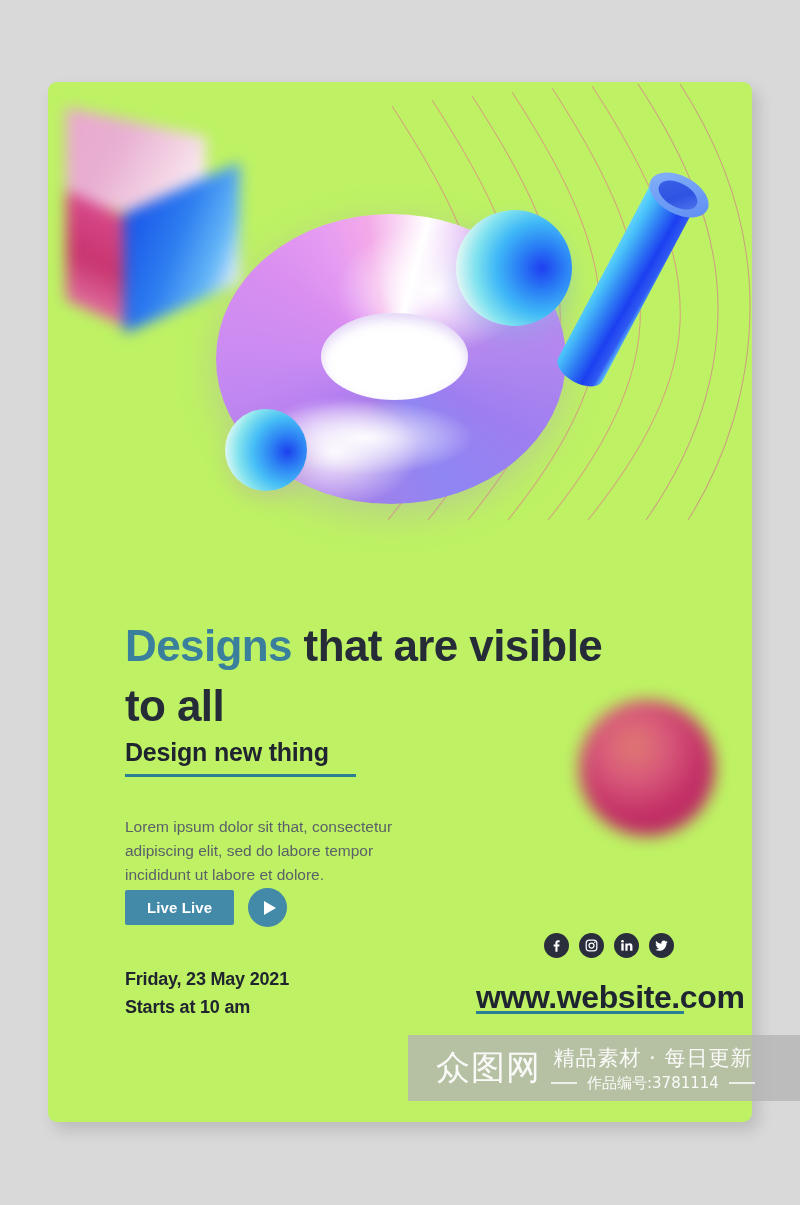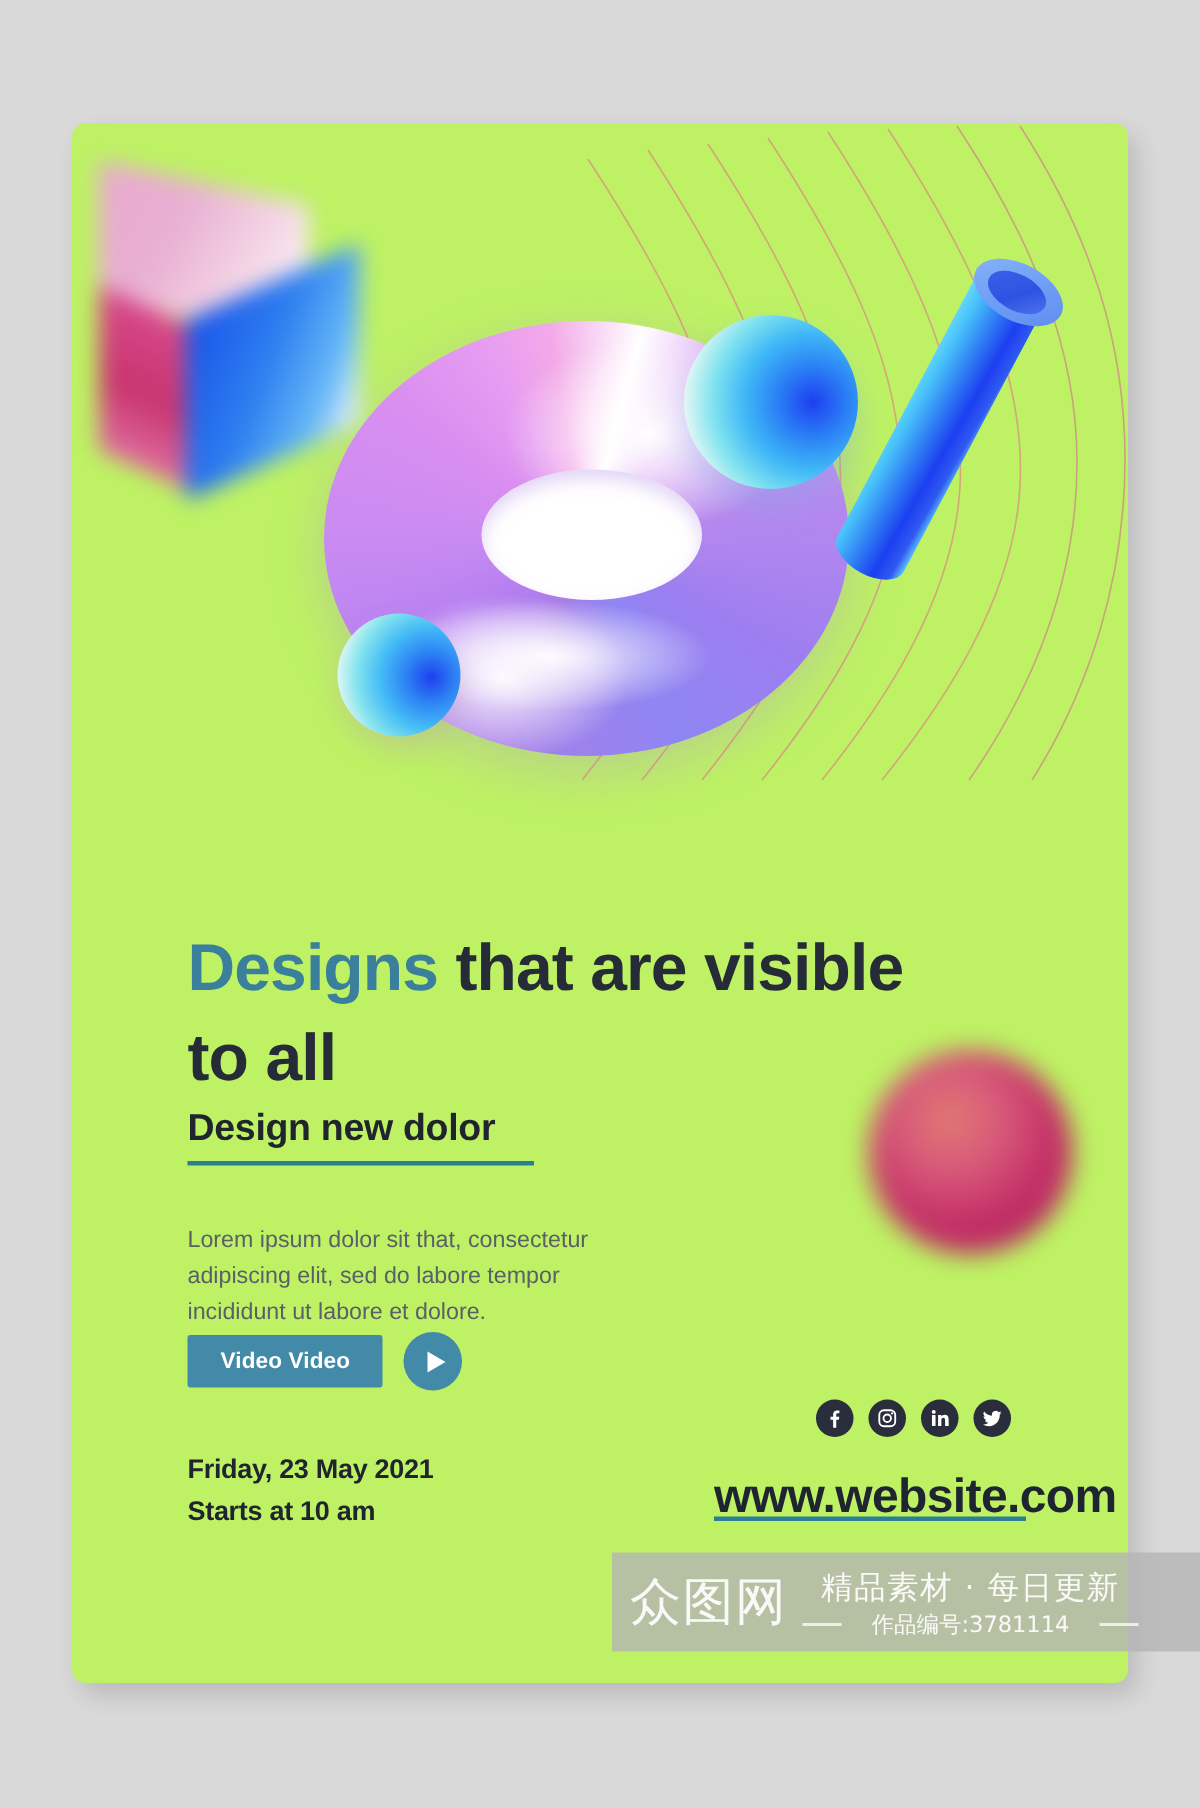--- a/index.html
+++ b/index.html
@@ -345,40 +345,40 @@
   #watermark {
     position: absolute;
     left: 408px;
     top: 1035px;
     width: 392px;
     height: 66px;
     background: rgba(180,180,180,0.80);
     display: flex;
     align-items: center;
     gap: 10px;
-    padding-left: 12px;
+    padding-left: 28px;
     box-sizing: border-box;
   }
   #wm-logo {
     display: flex;
     align-items: center;
     gap: 3px;
   }
   #wm-text { display: flex; flex-direction: column; gap: 2px; text-align: center; }
   #wm-tagline {
     font-size: 21px;
     color: rgba(255,255,255,0.92);
     font-family: "DejaVu Sans", sans-serif;
     letter-spacing: 1px;
   }
   #wm-code-row {
     display: flex;
     align-items: center;
     justify-content: center;
-    gap: 20px;
+    gap: 10px;
   }
   .wm-dash {
     width: 26px; height: 2px;
     background: rgba(255,255,255,0.75);
   }
   #wm-code {
     font-size: 15px;
     color: rgba(255,255,255,0.92);
     font-family: "DejaVu Sans", sans-serif;
   }
@@ -425,31 +425,31 @@
       <div class="cyl-body"></div>
       <div class="cyl-cap"></div>
       <div class="cyl-cap-inner"></div>
     </div>
   </div>
 
   <div id="content">
 
     <h1 id="headline"><span class="accent">Designs</span><span> that are visible to all</span></h1>
 
-    <div id="subtitle">Design new dolor</div>
+    <div id="subtitle">Design new thing</div>
     <div id="subtitle-rule"></div>
 
     <p id="body-copy">
       <span>Lorem ipsum dolor sit that, consectetur</span>
       <span>adipiscing elit, sed do labore tempor</span>
       <span>incididunt ut labore et dolore.</span>
     </p>
 
     <div id="cta-row">
-      <button id="live-video-button">Video Video</button>
+      <button id="live-video-button">Live Live</button>
       <div id="play-button">
           <span class="tri"></span>
         </div>
     </div>
 
     <div id="event-info">
       <span>Friday, 23 May 2021</span>
       <span>Starts at 10 am</span>
     </div>
 

